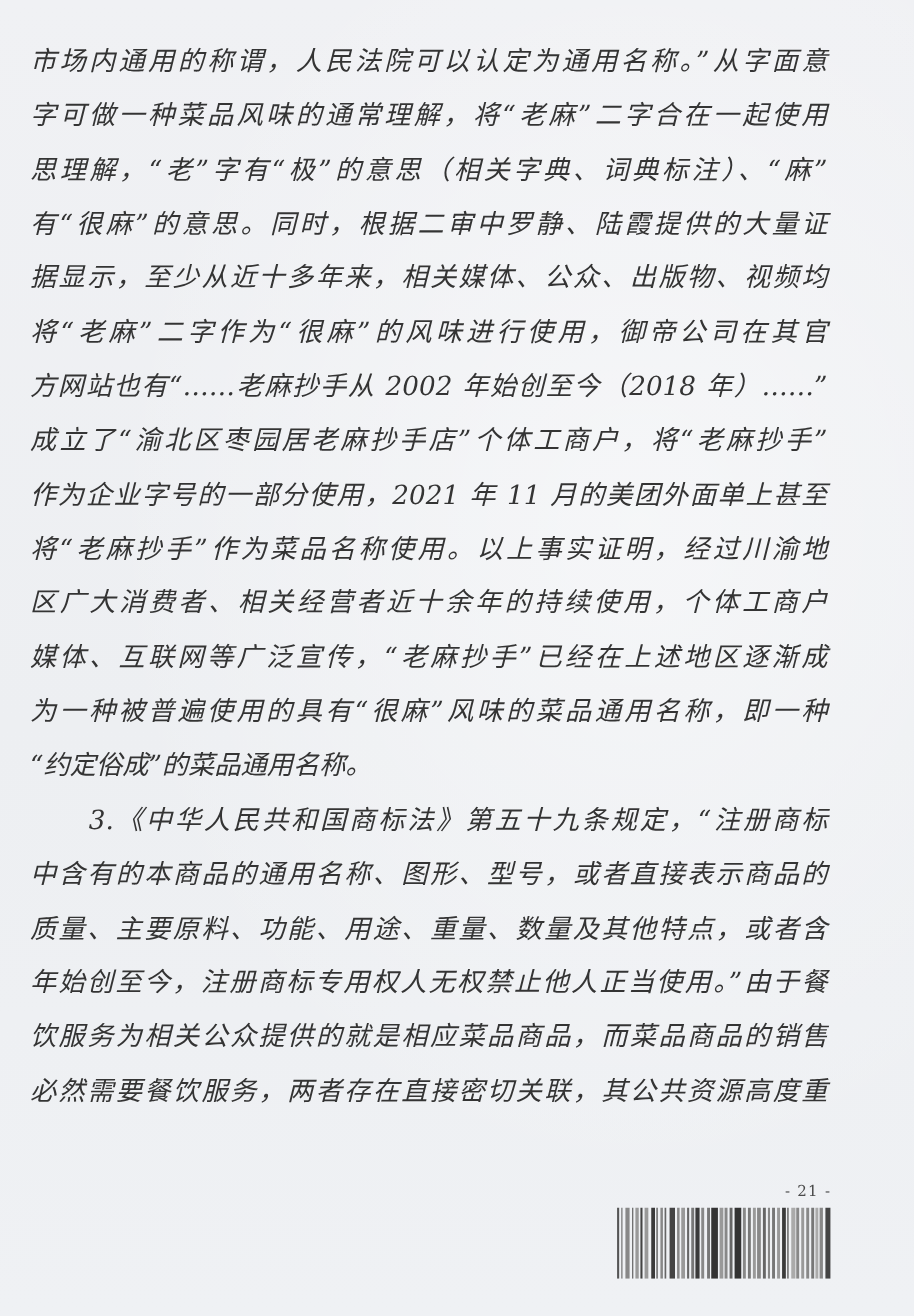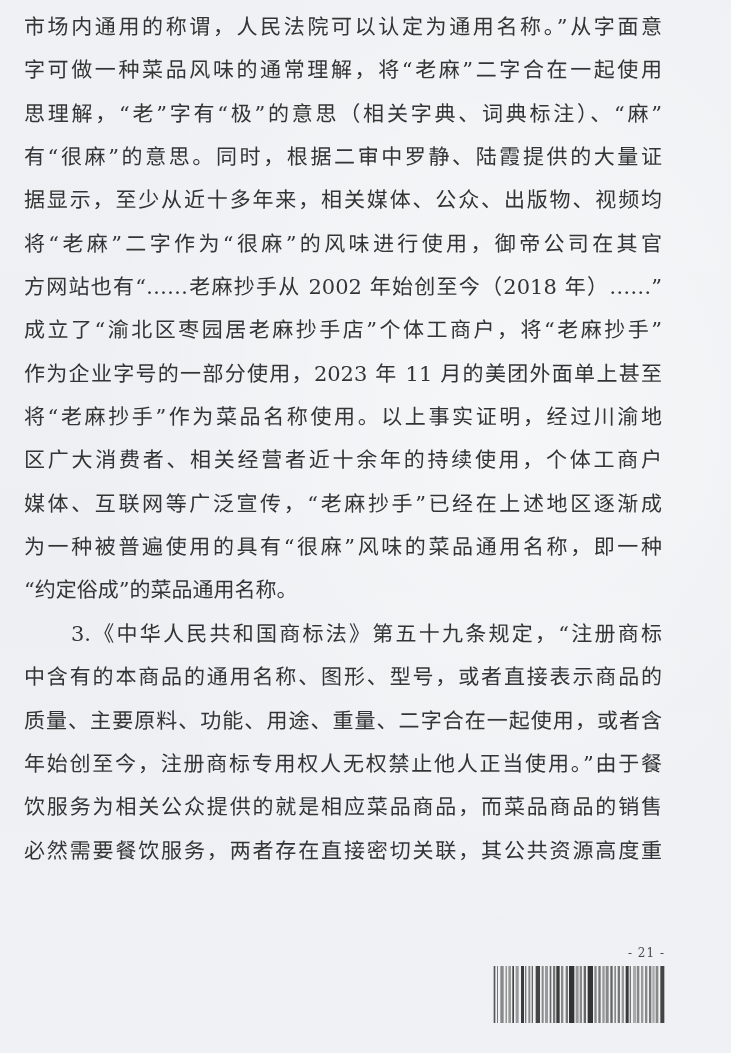--- a/index.html
+++ b/index.html
@@ -21,22 +21,23 @@
     .page {
       position: absolute;
       left: 0;
       top: 0;
       width: 731px;
       height: 1053px;
     }
     .body-text {
       position: absolute;
       left: 24px;
-      top: 6px;
+      top: 28px;
       width: 638px;
+      font-style: italic;
     }
     .line {
       display: block;
       height: 43.35px;
       line-height: 43.35px;
       font-size: 21px;
       white-space: nowrap;
       text-align: justify;
       text-align-last: justify;
       text-justify: inter-character;
@@ -80,32 +81,32 @@
 
     <div class="paragraph">
       <div class="line">市场内通用的称谓，人民法院可以认定为通用名称。”从字面意</div>
       <div class="line">字可做一种菜品风味的通常理解，将“老麻”二字合在一起使用</div>
       <div class="line">思理解，“老”字有“极”的意思（相关字典、词典标注）、“麻”</div>
       <div class="line">有“很麻”的意思。同时，根据二审中罗静、陆霞提供的大量证</div>
       <div class="line">据显示，至少从近十多年来，相关媒体、公众、出版物、视频均</div>
       <div class="line">将“老麻”二字作为“很麻”的风味进行使用，御帝公司在其官</div>
       <div class="line">方网站也有“……老麻抄手从 2002 年始创至今（2018 年）……”</div>
       <div class="line">成立了“渝北区枣园居老麻抄手店”个体工商户，将“老麻抄手”</div>
-      <div class="line">作为企业字号的一部分使用，2023 年 11 月的美团外面单上甚至</div>
+      <div class="line">作为企业字号的一部分使用，2021 年 11 月的美团外面单上甚至</div>
       <div class="line">将“老麻抄手”作为菜品名称使用。以上事实证明，经过川渝地</div>
       <div class="line">区广大消费者、相关经营者近十余年的持续使用，个体工商户</div>
       <div class="line">媒体、互联网等广泛宣传，“老麻抄手”已经在上述地区逐渐成</div>
       <div class="line">为一种被普遍使用的具有“很麻”风味的菜品通用名称，即一种</div>
       <div class="line last">“约定俗成”的菜品通用名称。</div>
     </div>
 
     <div class="paragraph">
       <div class="line indent">3.《中华人民共和国商标法》第五十九条规定，“注册商标</div>
       <div class="line">中含有的本商品的通用名称、图形、型号，或者直接表示商品的</div>
-      <div class="line">质量、主要原料、功能、用途、重量、二字合在一起使用，或者含</div>
+      <div class="line">质量、主要原料、功能、用途、重量、数量及其他特点，或者含</div>
       <div class="line">年始创至今，注册商标专用权人无权禁止他人正当使用。”由于餐</div>
       <div class="line">饮服务为相关公众提供的就是相应菜品商品，而菜品商品的销售</div>
       <div class="line">必然需要餐饮服务，两者存在直接密切关联，其公共资源高度重</div>
     </div>
   </div>
 
   <div class="page-number">- 21 -</div>
 
   <div class="barcode">
     <svg viewBox="10 0 516 200" preserveAspectRatio="none" xmlns="http://www.w3.org/2000/svg">

